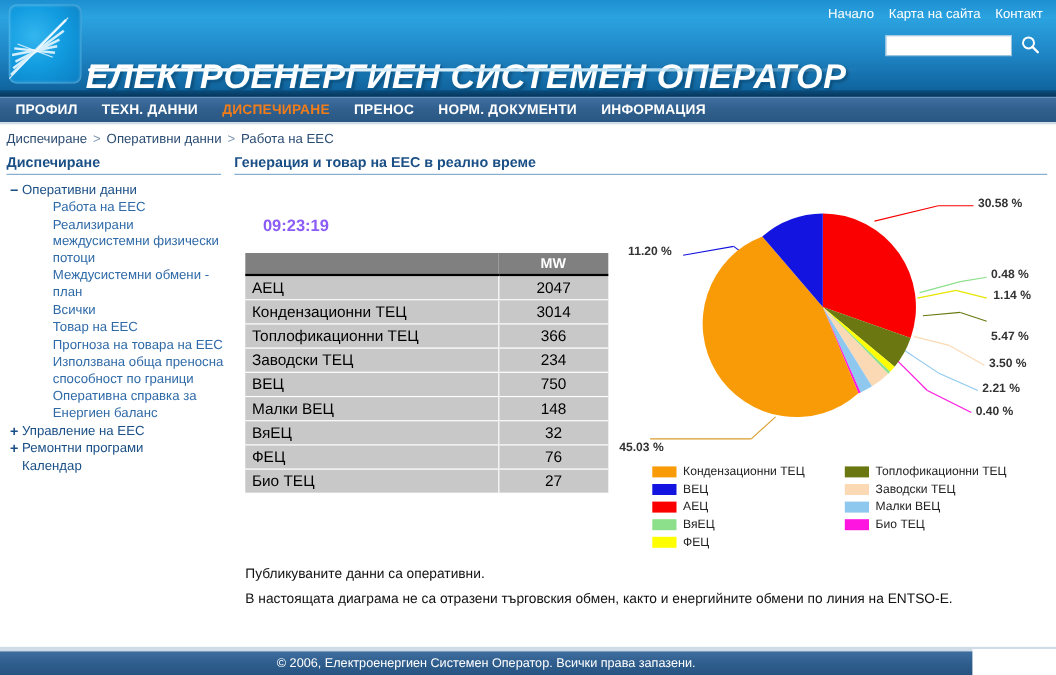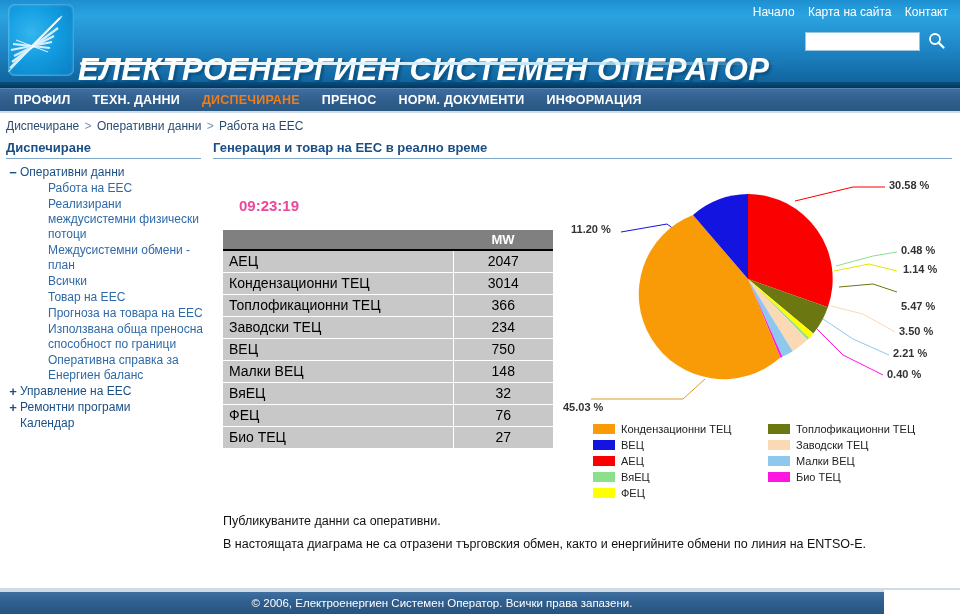--- a/index.html
+++ b/index.html
@@ -116,21 +116,21 @@
 
   
   .content{ flex:1; padding-left:8px; }
   .content-title{
     font-size:13px; font-weight:bold; color:#1a4f86;
     padding:2px 0 3px 0;
     border-bottom:1px solid #7ea6c9;
     margin-right:8px;
   }
   .clock{
-    font-size:15px; font-weight:bold; color:#ec4899;
+    font-size:15px; font-weight:bold; color:#8b5cf6;
     margin:26px 0 0 16px;
   }
 
   .panel{ display:flex; }
   .table-col{ width:350px; padding-left:10px; padding-top:12px; }
   .chart-col{ flex:1; position:relative; }
 
   table.gen{
     border-collapse:collapse; width:330px;
     font-size:14px;

